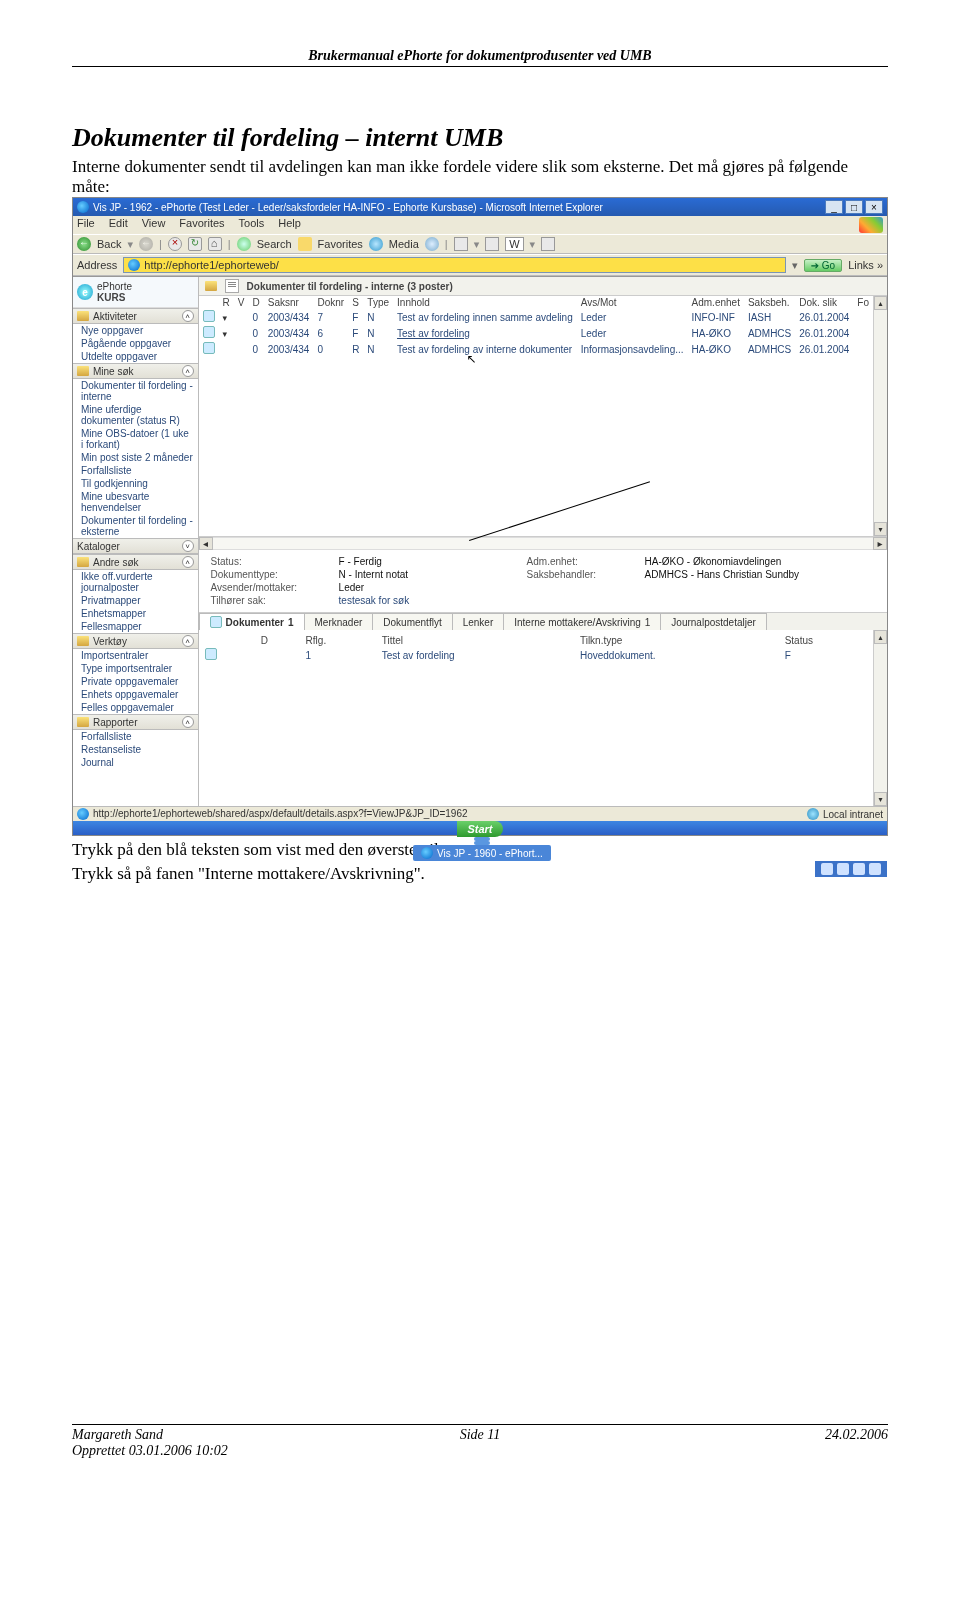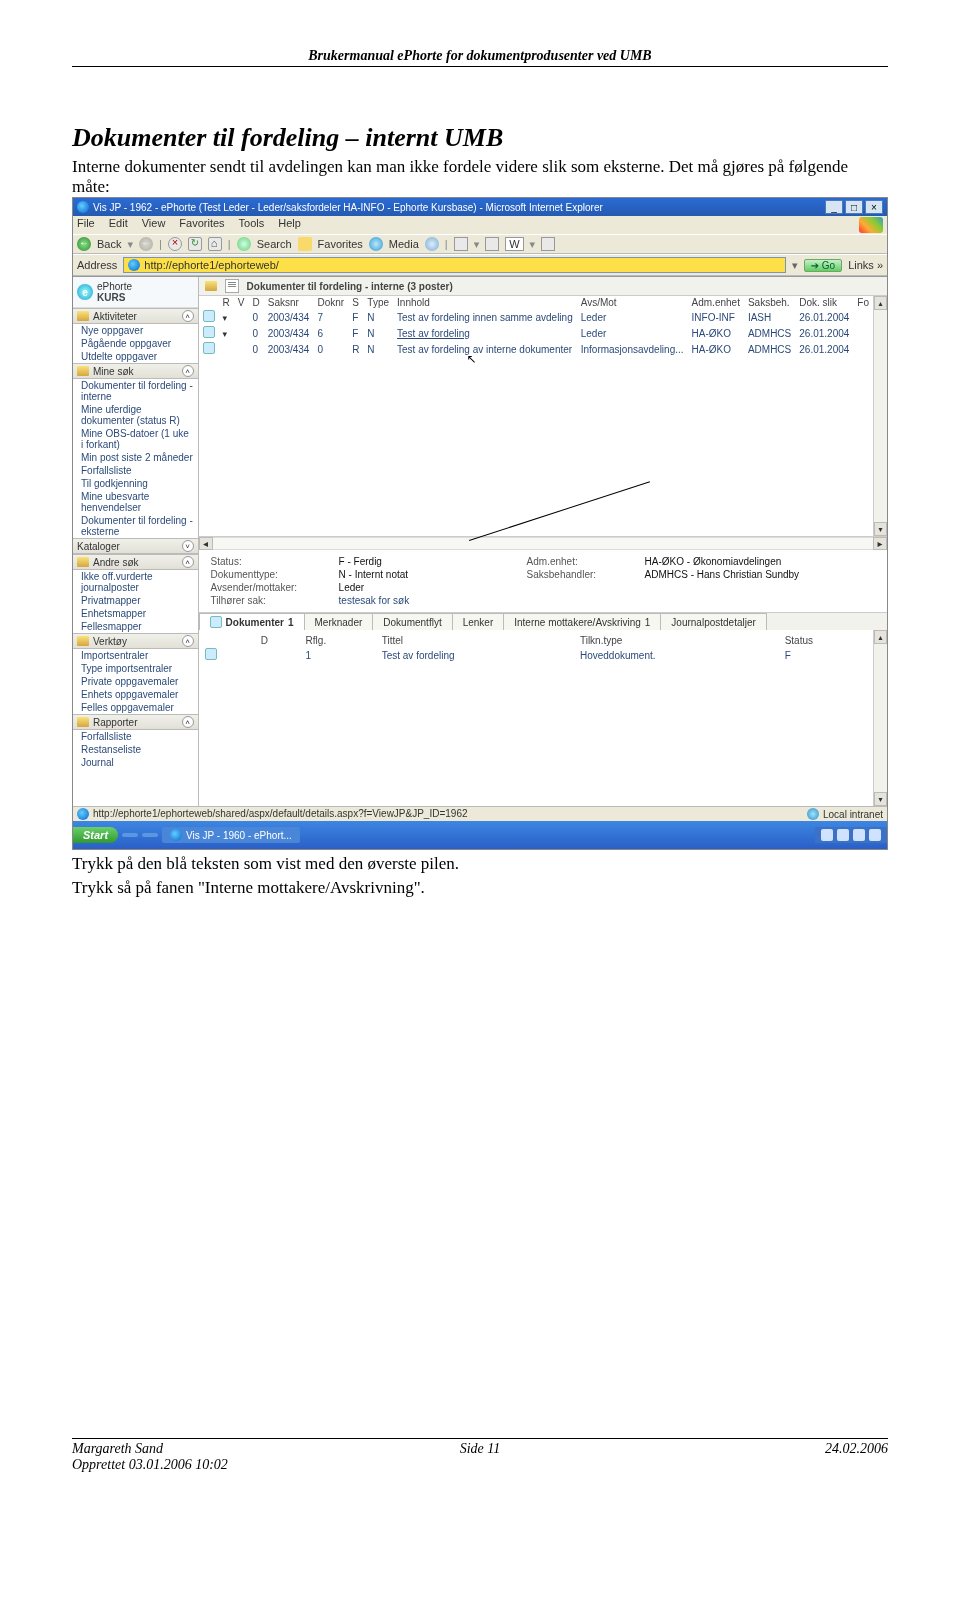--- a/index.html
+++ b/index.html
@@ -140,21 +140,21 @@
   .tab .cnt { color:#333; }
   .docs-table { width:100%; border-collapse:collapse; font-size:10px; margin-top:4px;}
   .docs-table th { text-align:left; font-weight:normal; color:#444; padding:1px 6px;}
   .docs-table td { padding:1px 6px; color:#2b4a7a;}
   .vscroll { position:absolute; right:0; top:0; bottom:0; width:14px; background:#f2f2ec; border-left:1px solid #ccc; display:flex; flex-direction:column;}
   .vscroll .ar{height:14px; background:#e6e4da; border:1px solid #bbb; display:flex; align-items:center; justify-content:center; font-size:8px;}
   .vscroll .track{flex:1;}
   .statusbar { background:#ece9d8; border-top:1px solid #bbb; padding:1px 4px; font-size:10px; display:flex; align-items:flex-start; gap:4px;}
   .statusbar .zone{ margin-left:auto; display:flex; align-items:center; gap:4px;}
   .zone-ico{ width:12px; height:12px; background:radial-gradient(circle,#9fe4ff,#2c8dc0); border-radius:50%;}
-  .taskbar{ background:linear-gradient(#3d86e2,#2a5fc7); display:flex; align-items:center; padding:0; height:28px;}
+  .taskbar{ background:linear-gradient(#3d86e2,#2a5fc7); display:flex; align-items:center; padding:0; height:14px;flex-direction:column;}
   .startbtn{ background:linear-gradient(#6ad06a,#2f9a2f); color:#fff; font-weight:bold; padding:2px 10px; font-style:italic; font-size:11px; border-radius:0 10px 10px 0;}
   .task-item{ background:#4a86d8; color:#fff; margin-left:4px; padding:2px 8px; font-size:10px; border-radius:2px; display:flex; align-items:center; gap:4px;}
   .tray{ margin-left:auto; background:#3b72c8; padding:2px 6px; display:flex; gap:4px;}
   .tray .ti{ width:12px; height:12px; background:#cfe2ff; border-radius:2px;}
   .sep{ color:#888; }
   
   .pointer-line{
     position:absolute; width:190px; height:1px; background:#000;
     transform-origin: top left; transform: rotate(-18deg);
     left:270px; top:244px;

